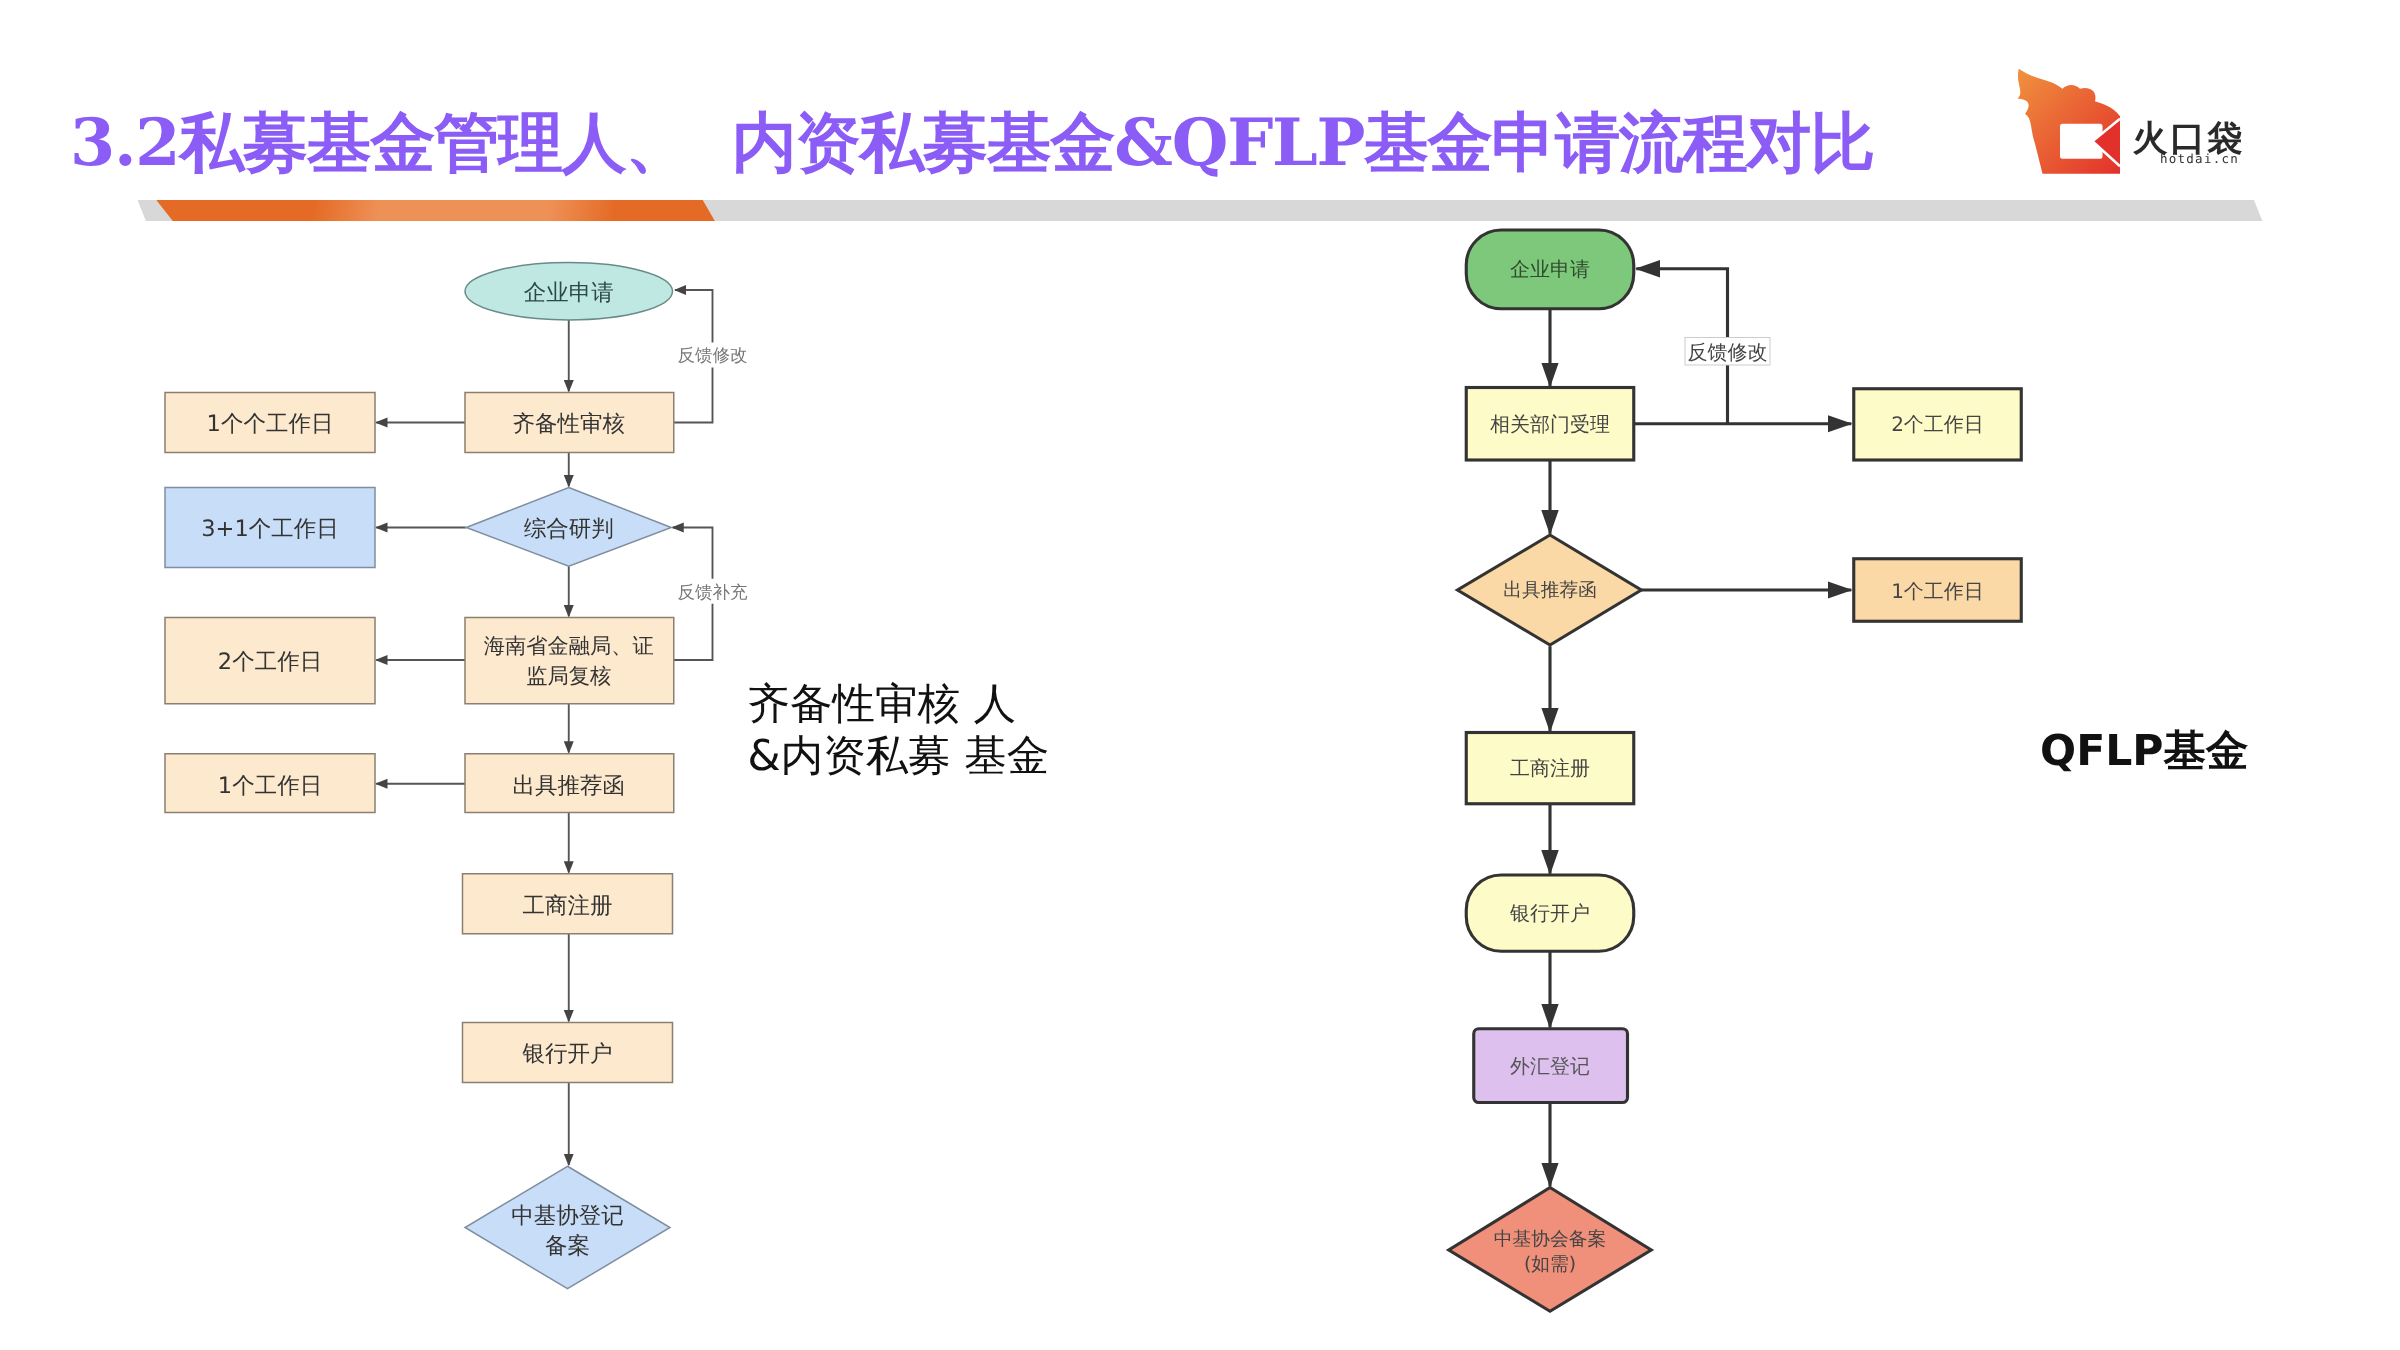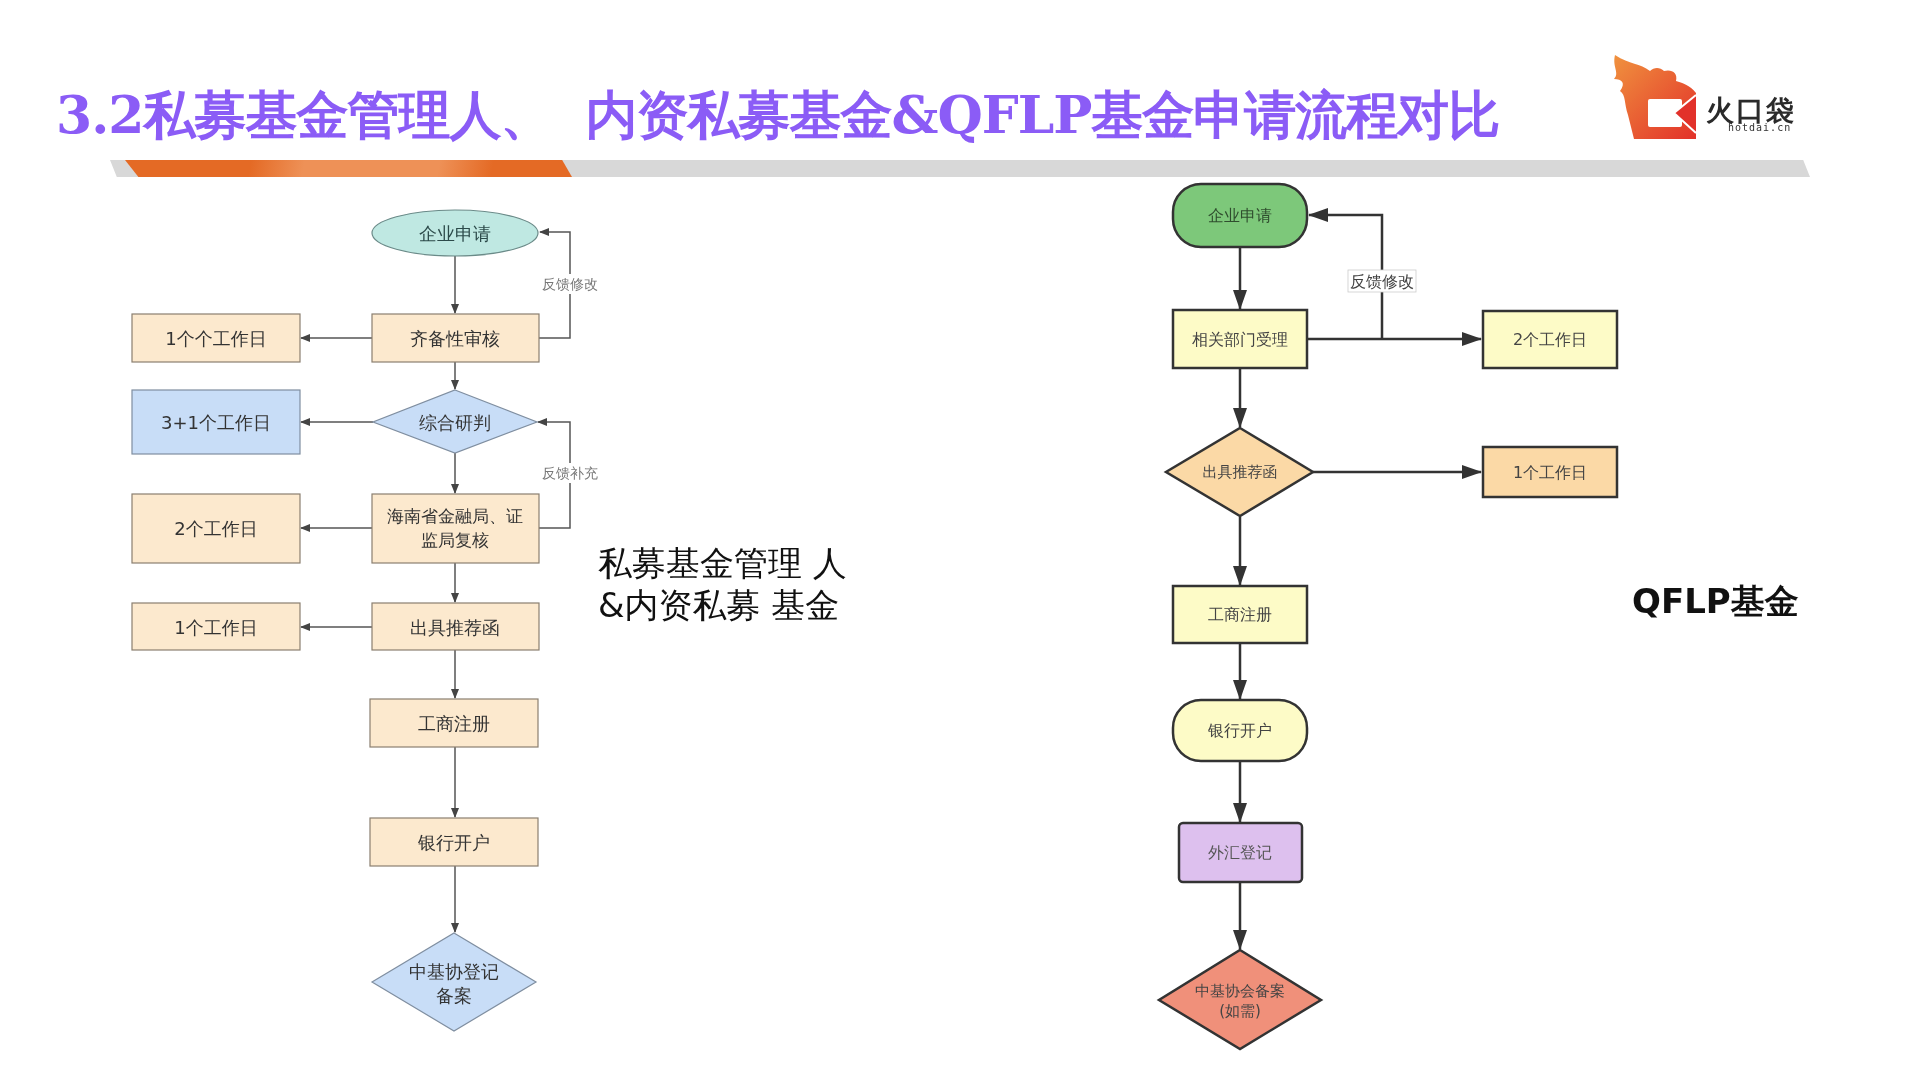--- a/index.html
+++ b/index.html
@@ -155,15 +155,15 @@
 
     <rect x="1179" y="823" width="123" height="59" rx="4" fill="#DDC0EE" stroke="#333" stroke-width="2.5"></rect>
     <text x="1240" y="858" font-size="16" fill="#555" text-anchor="middle">外汇登记</text>
 
     <polygon points="1240,950 1321,1000 1240,1049 1159,1000" fill="#F0907A" stroke="#333" stroke-width="2.5"></polygon>
     <text x="1240" y="996" font-size="15" fill="#444" text-anchor="middle">中基协会备案</text>
     <text x="1240" y="1016" font-size="15" fill="#444" text-anchor="middle">(如需)</text>
   </g>
 </svg>
 
-<div class="caption cap-left"><span>私募基金管理 人</span>
+<div class="caption cap-left"><span>齐备性审核 人</span>
 <span>&amp;内资私募 基金</span></div>
 <div class="caption cap-right">QFLP基金</div>
 
 </body></html>

